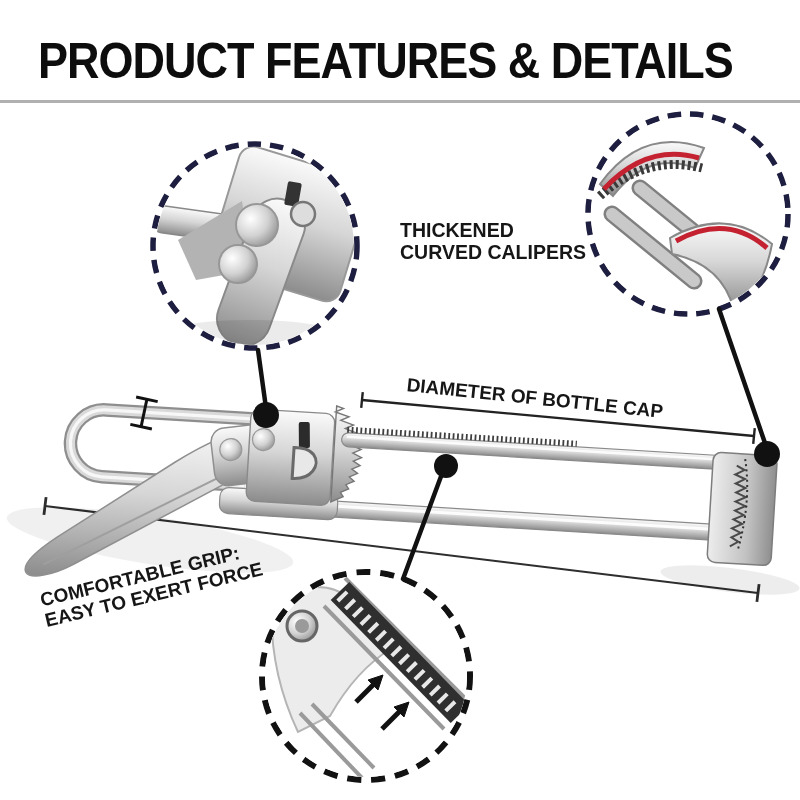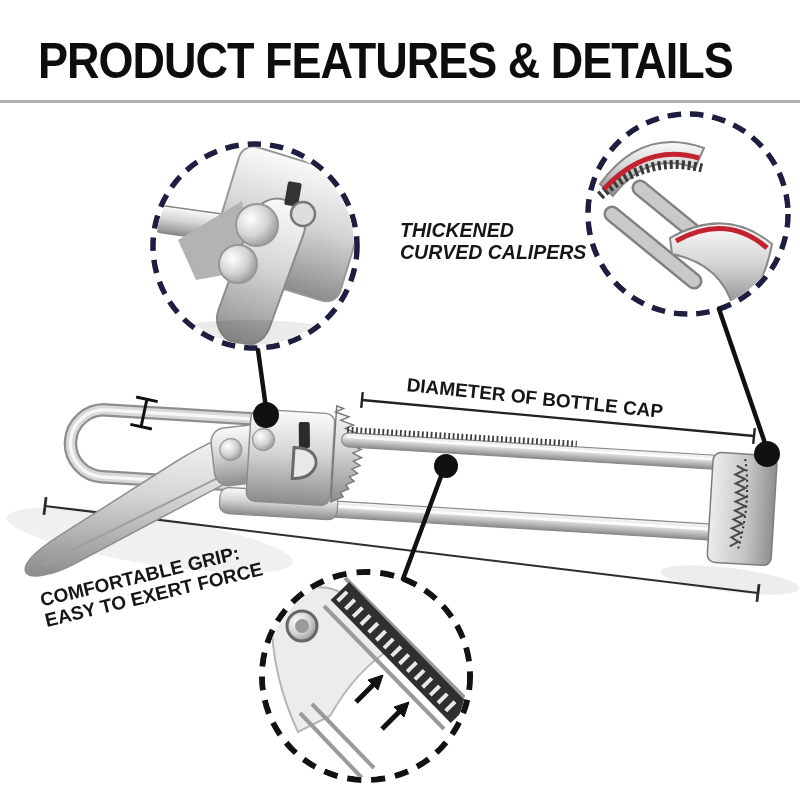--- a/index.html
+++ b/index.html
@@ -3,21 +3,21 @@
 <meta charset="utf-8">
 <style>
   html,body{margin:0;padding:0;background:#fff;}
   .stage{position:relative;width:800px;height:800px;background:#ffffff;overflow:hidden;
          font-family:"Liberation Sans","DejaVu Sans",sans-serif;color:#141414;margin-top:8px;}
   .title{position:absolute;left:38px;top:24px;width:724px;font-size:45px;font-weight:bold;
          letter-spacing:-1px;transform:scale(1.0,1.12);transform-origin:0 0;white-space:nowrap;color:#0d0d0d;}
   .divider{position:absolute;left:0;top:92px;width:800px;height:3px;background:#b0b0b0;}
   .label{position:absolute;font-weight:bold;color:#161616;white-space:pre-line;line-height:1.13;}
   .lbl-structure{left:15px;top:193px;font-size:20px;}
-  .lbl-calipers{left:400px;top:211px;font-size:19.5px;font-style:italic;}
+  .lbl-calipers{left:400px;top:211px;font-size:19.5px;}
   .lbl-diameter{left:408px;top:366px;font-size:19px;transform:rotate(6deg);transform-origin:0 0;white-space:nowrap;}
   .lbl-grip{left:38px;top:582px;font-size:19px;transform:rotate(-13.5deg);transform-origin:0 0;}
   .lbl-slot{left:490px;top:663px;font-size:21px;}
   svg.art{position:absolute;left:0;top:0;}
 </style>
 </head>
 <body>
 
 <div class="stage">
 

